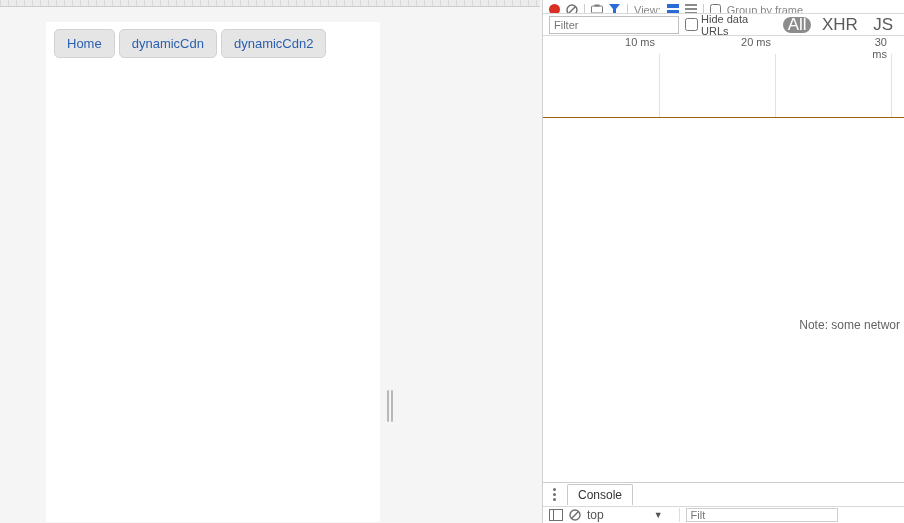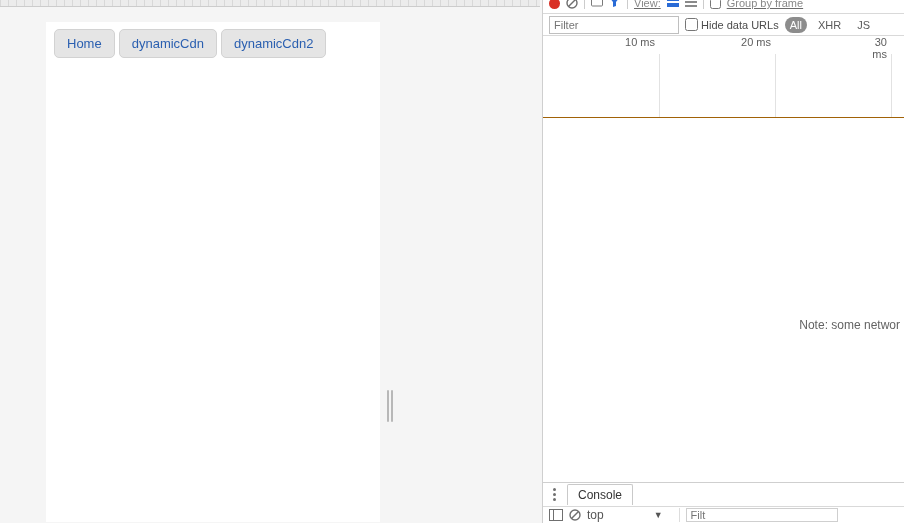--- a/index.html
+++ b/index.html
@@ -50,29 +50,28 @@
 
     .devtools {
       position: absolute;
       left: 542px; top: 0;
       width: 362px; height: 523px;
       background: #fff;
       border-left: 1px solid #cfcfcf;
       color: #333;
     }
     .dt-toolbar {
-      display: flex; align-items: flex-end;
+      display: flex; align-items: flex-start;
       height: 14px;
       padding: 4px 6px;
       border-bottom: 1px solid #d9d9d9;
       gap: 6px;
       font-size: 11px;
       color: #6b6b6b;
       overflow: hidden;
-      text-decoration: underline;
     }
     .dt-toolbar .rec { width: 11px; height: 11px; border-radius: 50%; background: #d93025; }
     .dt-toolbar .clear-icon svg { display:block; }
     .dt-toolbar .sep { width:1px; height:12px; background:#ccc; }
     .dt-toolbar .icon-small { width:12px; height:12px; display:inline-block; }
     .dt-toolbar .view-lbl { color:#888; }
     .dt-toolbar .group-lbl { white-space:nowrap; color:#888; }
     .dt-toolbar input[type=checkbox] { width:11px; height:11px; }
 
     .dt-filterbar {
@@ -88,21 +87,21 @@
       border: 1px solid #bfbfbf;
       padding: 1px 4px;
       font-size: 11px;
       color: #666;
     }
     .hide-urls { display:flex; align-items:center; gap:3px; color:#4c4c4c; }
     .pill {
       display:inline-flex; align-items:center; justify-content:center;
       min-width:20px; height:16px; padding:0 5px;
       border-radius:8px;
-      font-size:11px;
+      font-size:17px;
     }
     .pill.all { background:#8c8c8c; color:#fff; }
     .pill.plain { color:#5a5a5a; }
 
     .timeline {
       height: 82px;
       border-bottom: 1px solid #a16207;
       position: relative;
     }
     .timeline .tick {

